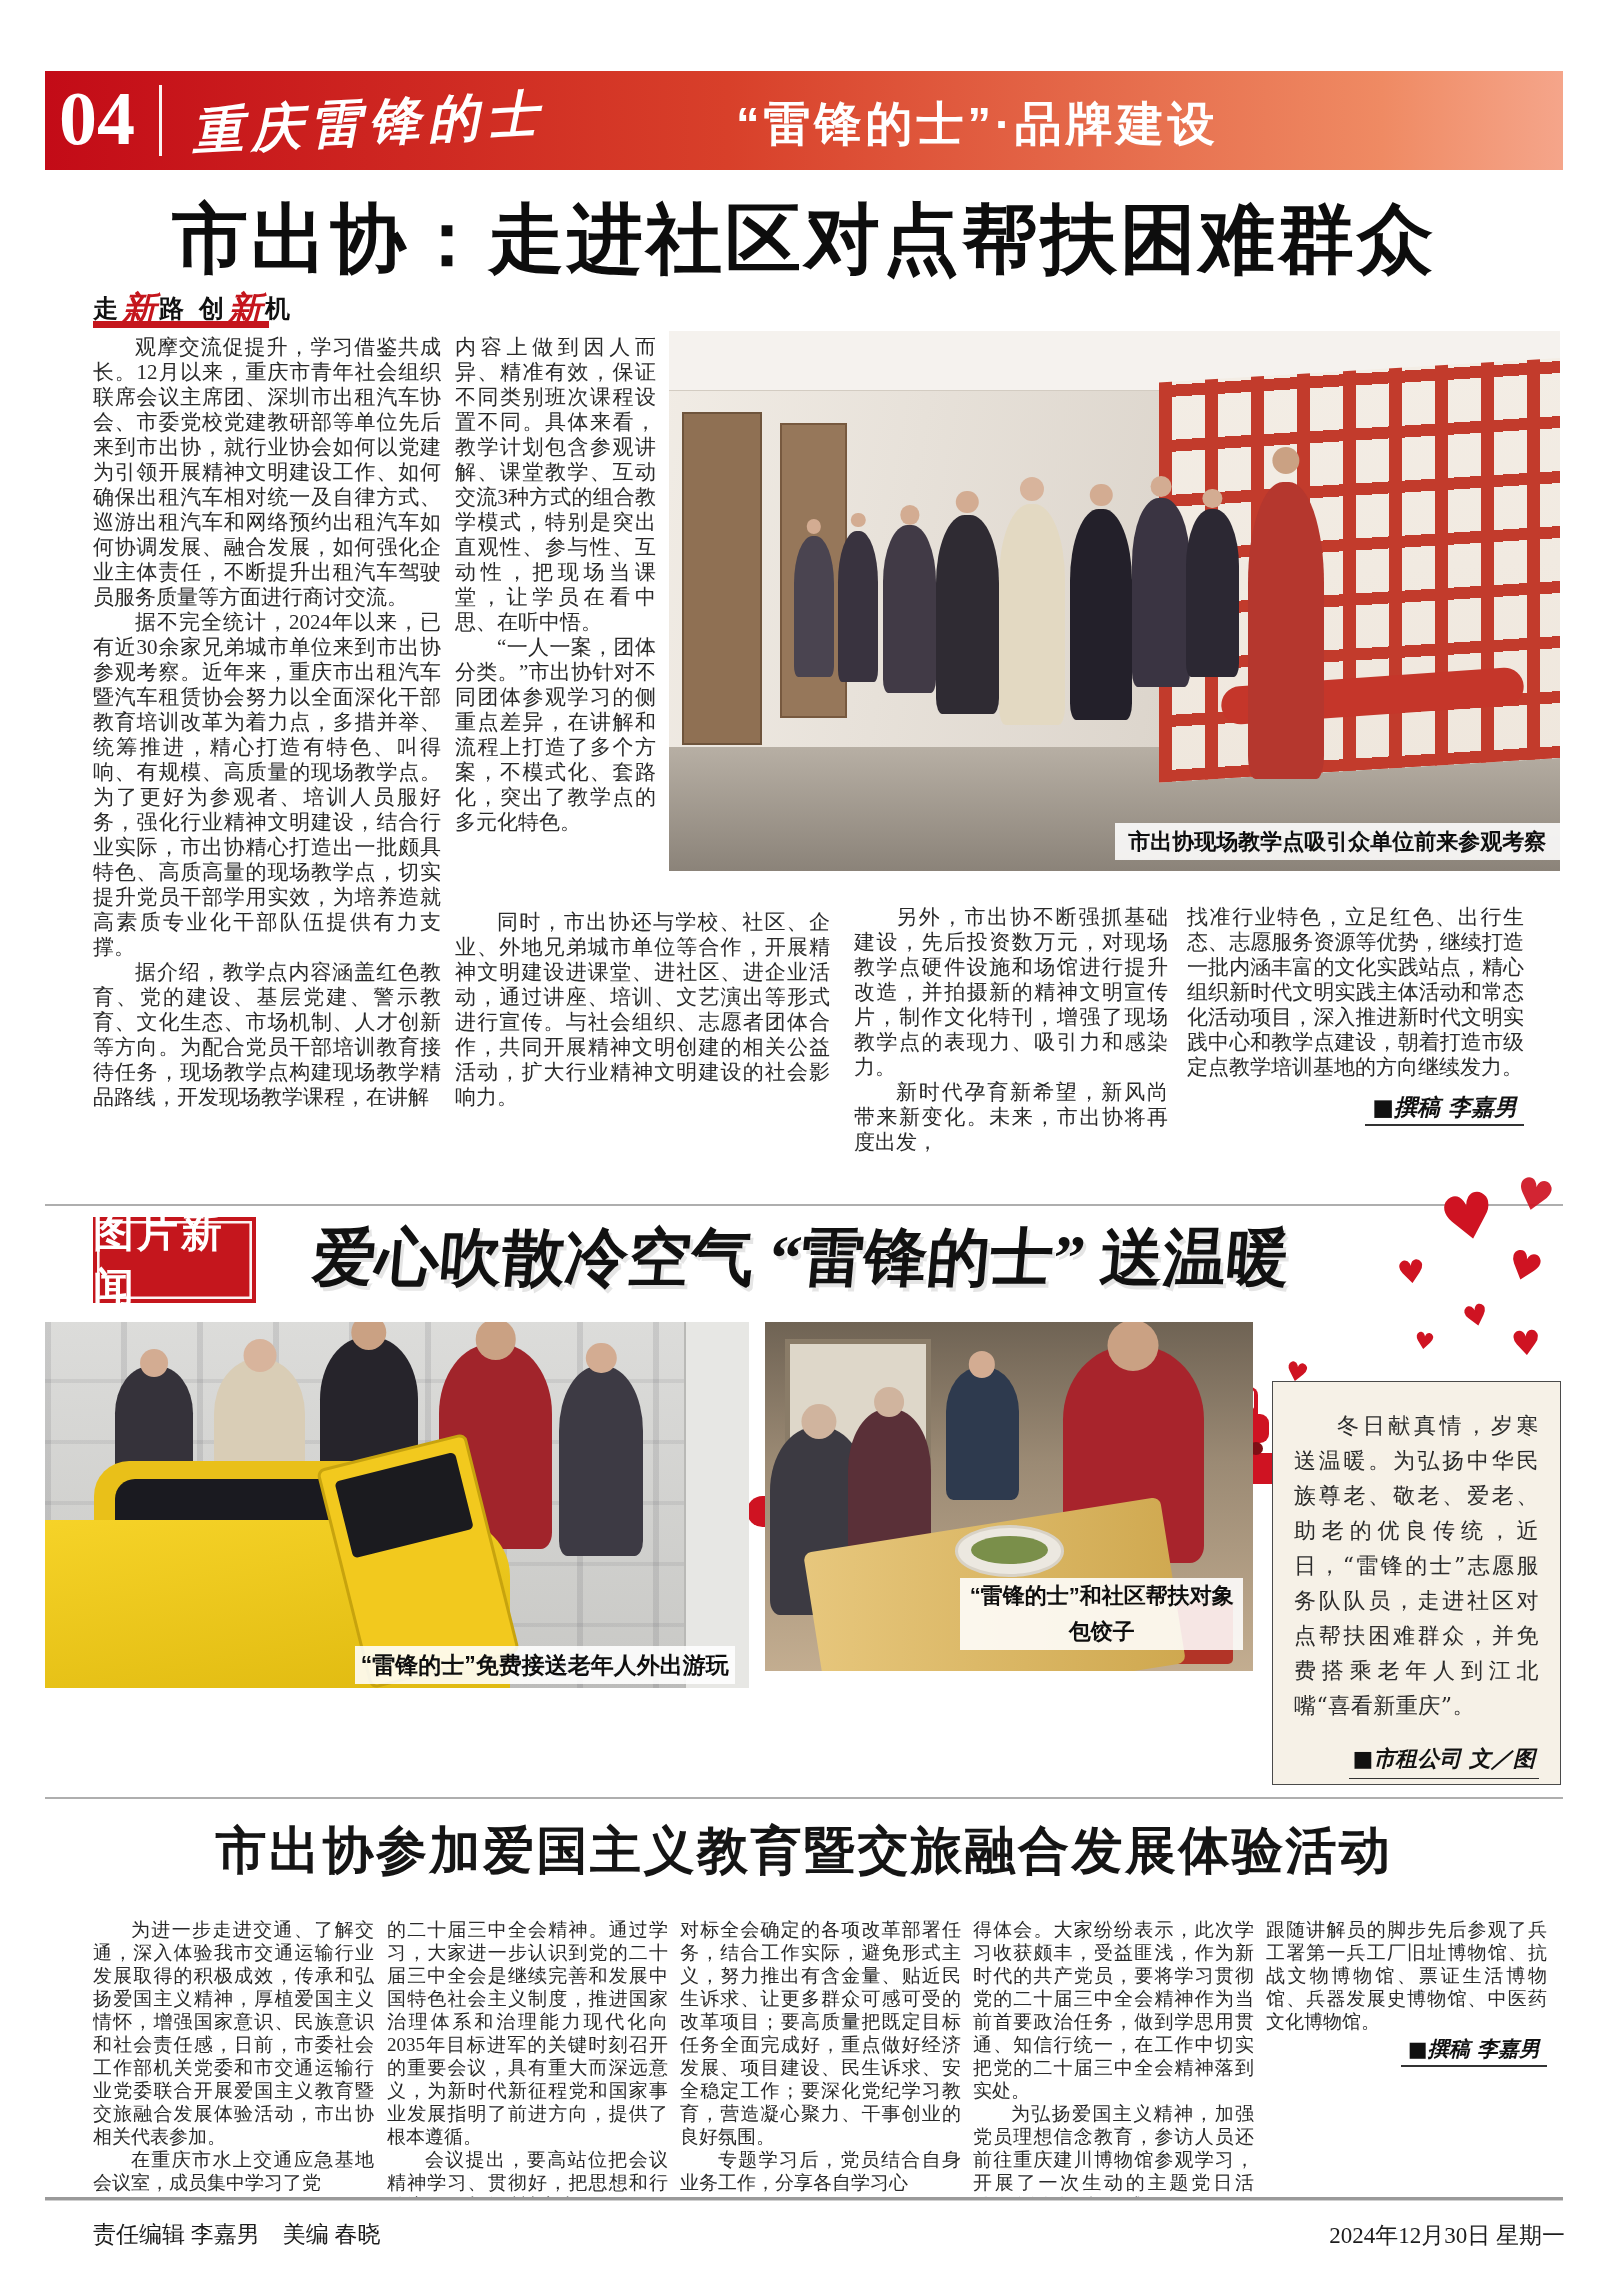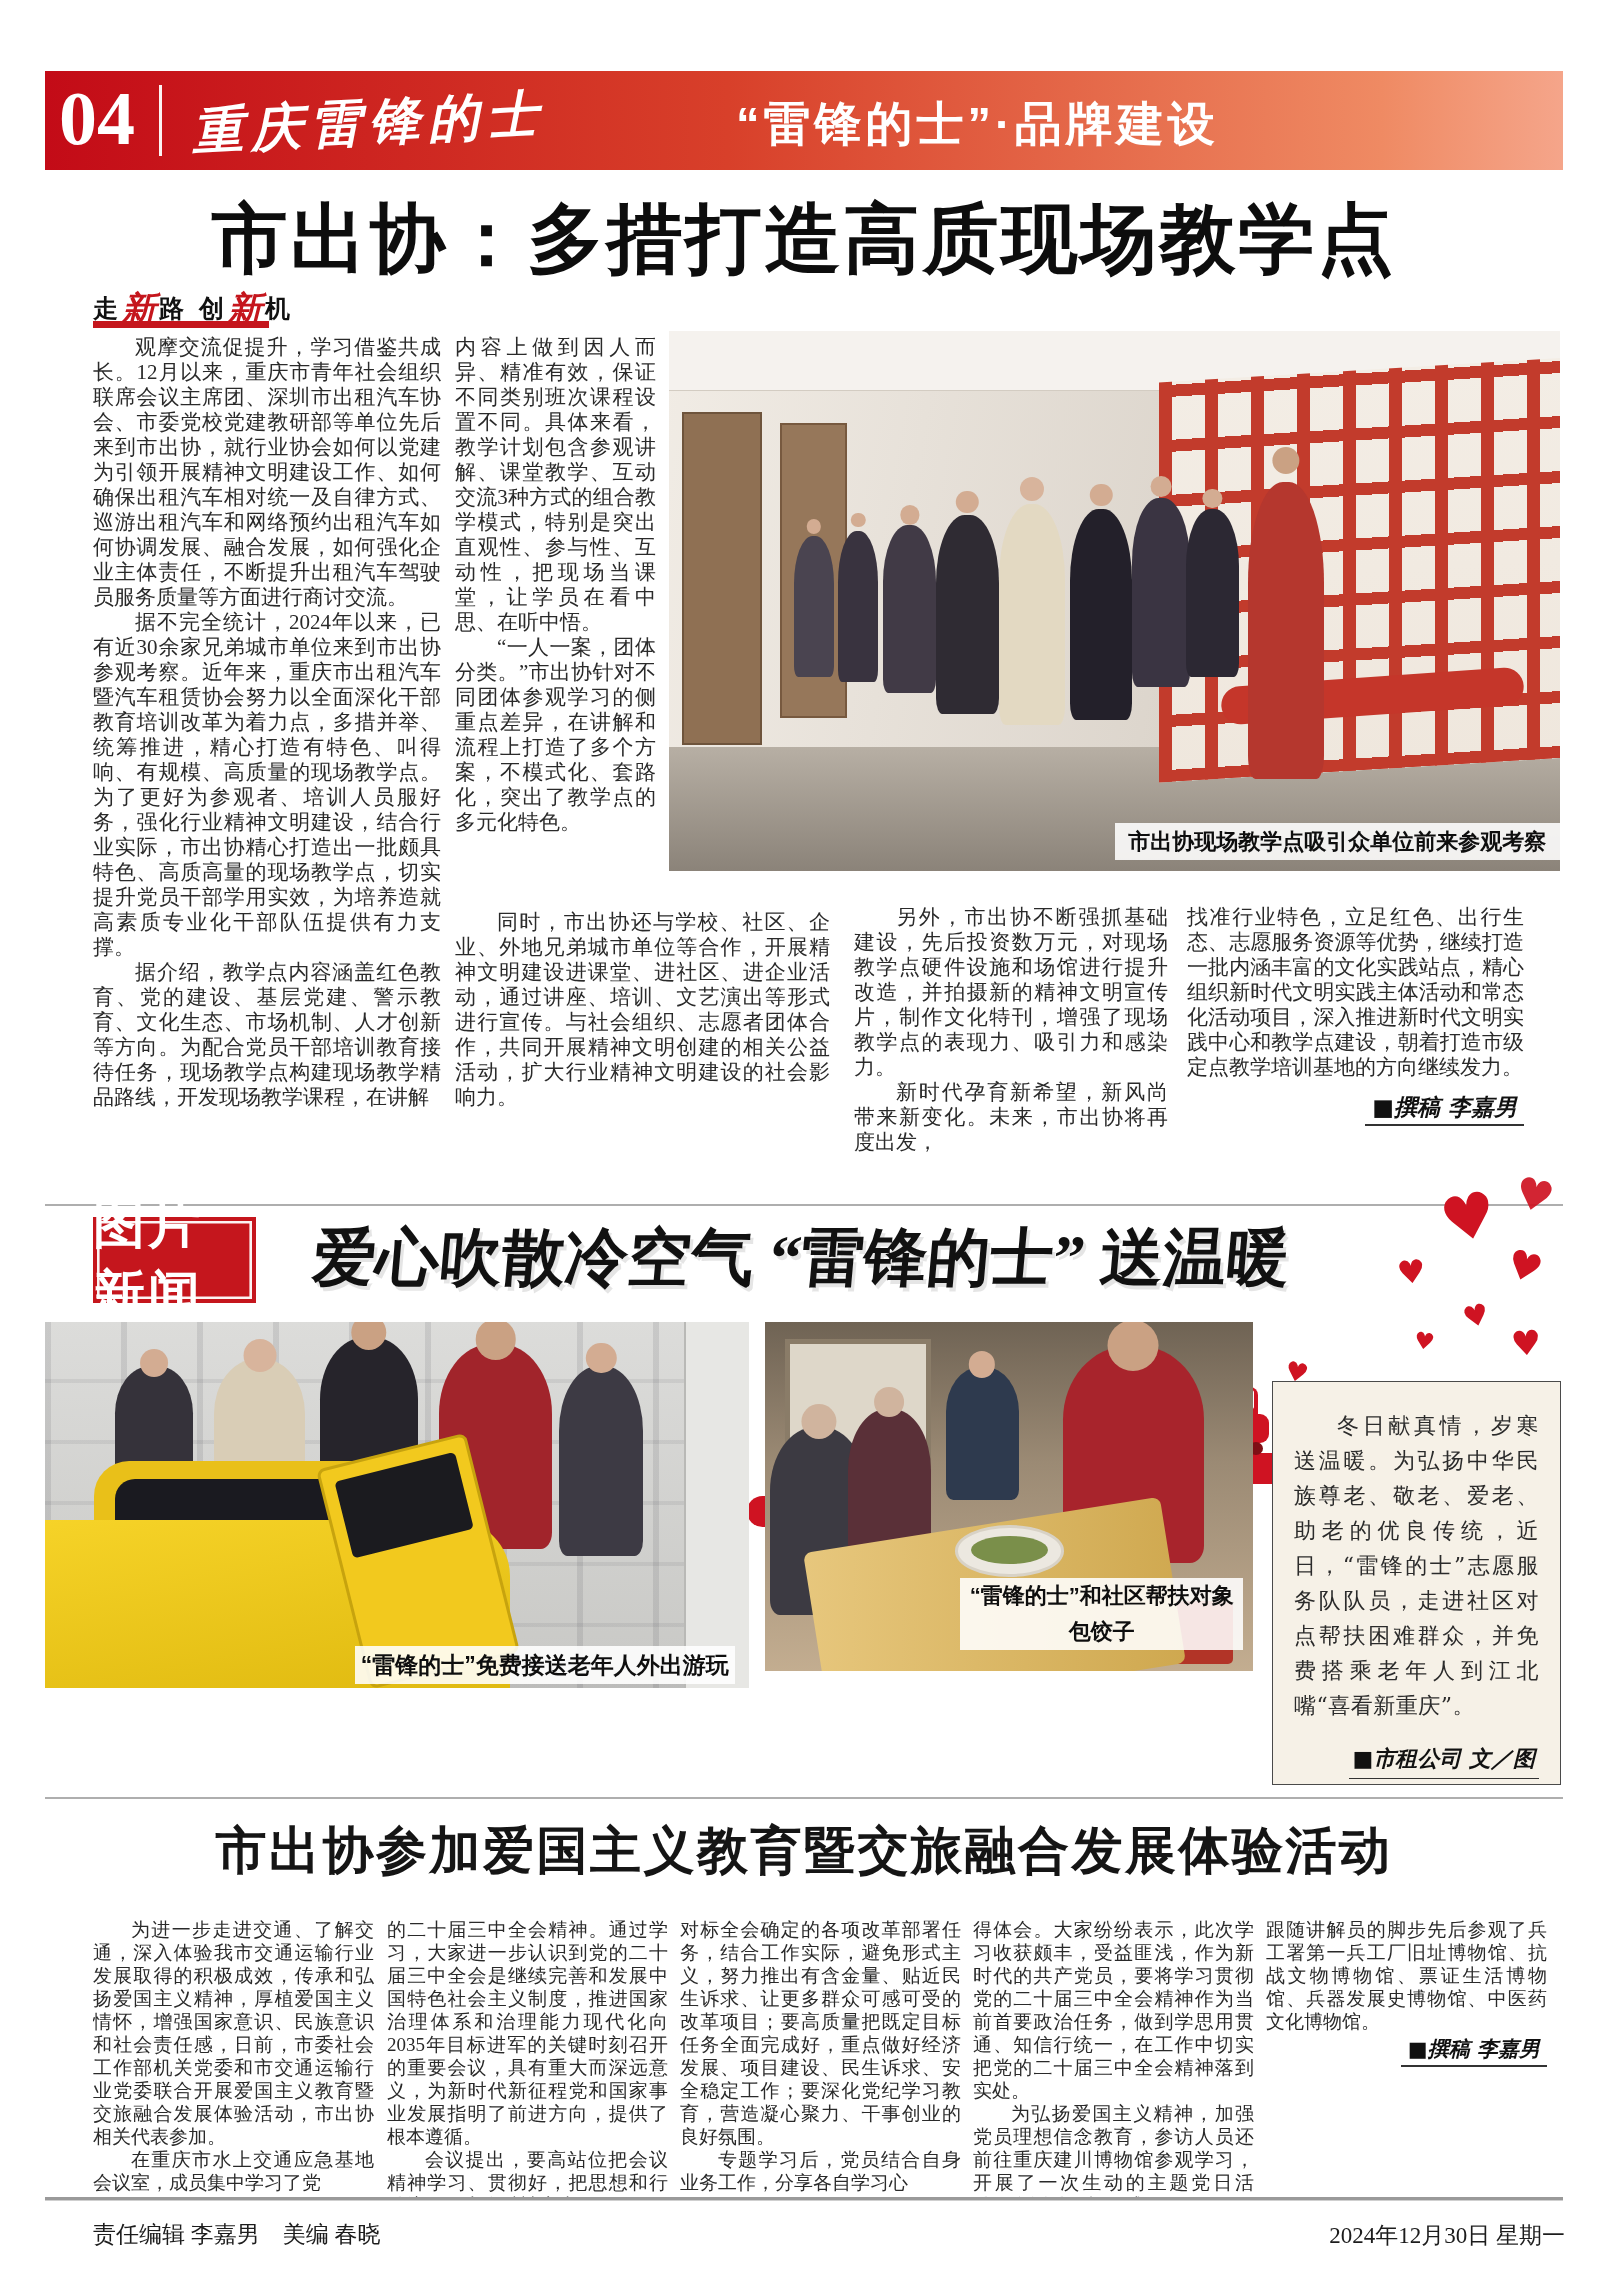--- a/index.html
+++ b/index.html
@@ -47,21 +47,21 @@
   .byline-wrap{text-align:right;}
 
   
   .cap{background:rgba(255,255,255,.88);color:#0e0e0e;font-weight:bold;text-align:center;
     font-family:"Liberation Sans","DejaVu Sans",sans-serif;}
 
   
   .rule{background:#aeaeae;}
 
   
-  .pn-label{background:#c5161d;color:#fff;font-weight:bold;font-size:52px;letter-spacing:3px;
+  .pn-label{background:#c5161d;color:#fff;font-weight:bold;font-size:41px;letter-spacing:3px;
     display:flex;align-items:center;justify-content:center;
     font-family:"Liberation Sans","DejaVu Sans",sans-serif;
     box-shadow:inset 0 0 0 4px #c5161d, inset 0 0 0 6.6px rgba(255,255,255,.95);}
   .heart{color:#cf1322;font-family:"DejaVu Sans",sans-serif;line-height:1;}
   .heart::before{content:"\2665";}
   .road{background:#cf1322;}
 
   
   .car-cab{position:absolute;left:17%;top:0;width:66%;height:46%;background:#cf1322;border-radius:8px 8px 0 0;}
   .car-win{position:absolute;top:10%;height:60%;width:34%;background:#fff;border-radius:2.5px;}
@@ -99,21 +99,21 @@
 </head>
 <body>
 
 <div class="abs masthead" style="left:45px;top:71px;width:1518px;height:99px;">
   <div class="abs mh-num" style="left:14px;top:9px;">04</div>
   <div class="abs mh-div" style="left:114px;top:14px;height:71px;"></div>
   <div class="abs mh-callig" style="left:147px;top:18px;">重庆雷锋的士</div>
   <div class="abs mh-sec" style="left:671px;top:22px;">“雷锋的士”·品牌建设</div>
 </div>
 
-<div class="abs headline1" style="left:45px;top:198px;width:1518px;">市出协：多措打造高质现场教学点</div>
+<div class="abs headline1" style="left:45px;top:198px;width:1518px;">市出协：走进社区对点帮扶困难群众</div>
 
 <div class="abs kicker" style="left:93px;top:284px;height:37px;">
   <span class="kk">走</span>
   <span class="kr">新</span>
   <span class="kk">路</span>
   <span class="kick-space"></span>
   <span class="kk">创</span>
   <span class="kr">新</span>
   <span class="kk">机</span>
 </div>

